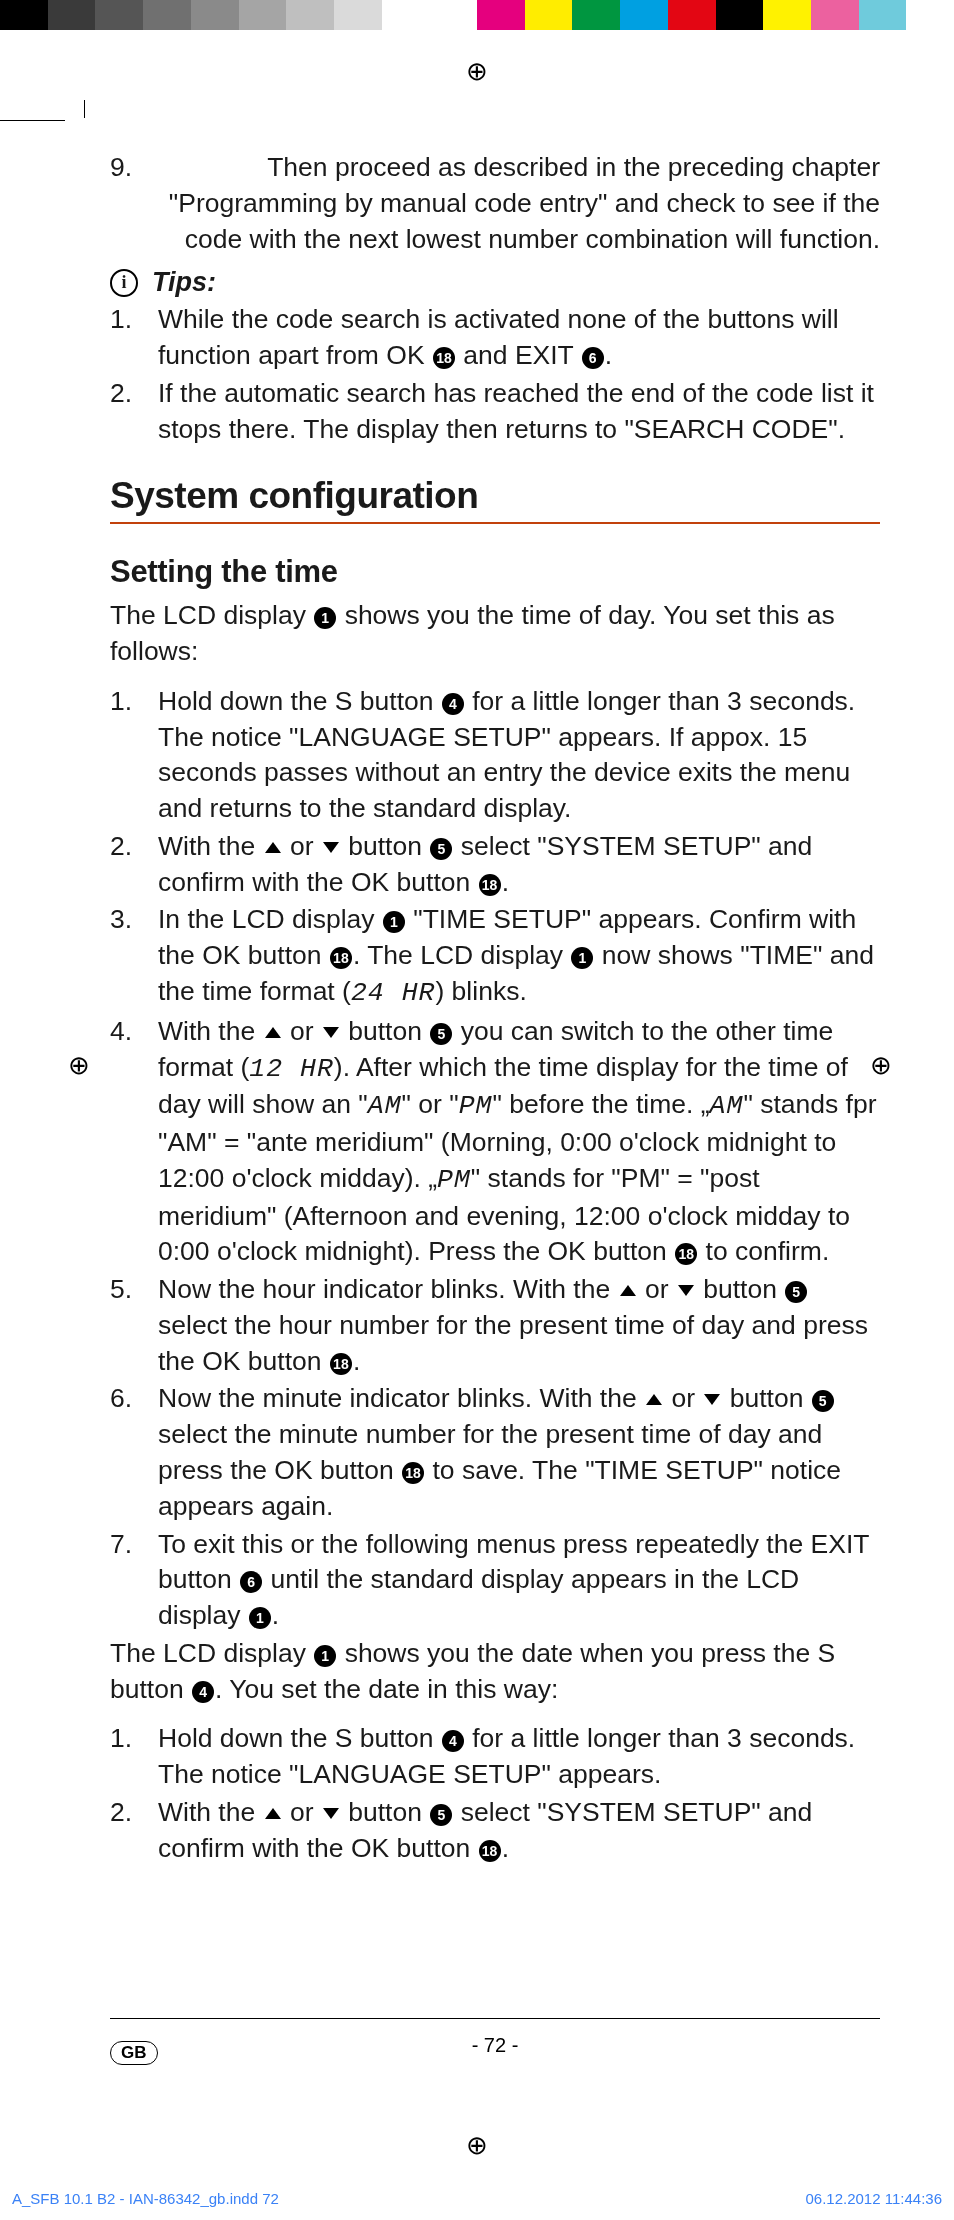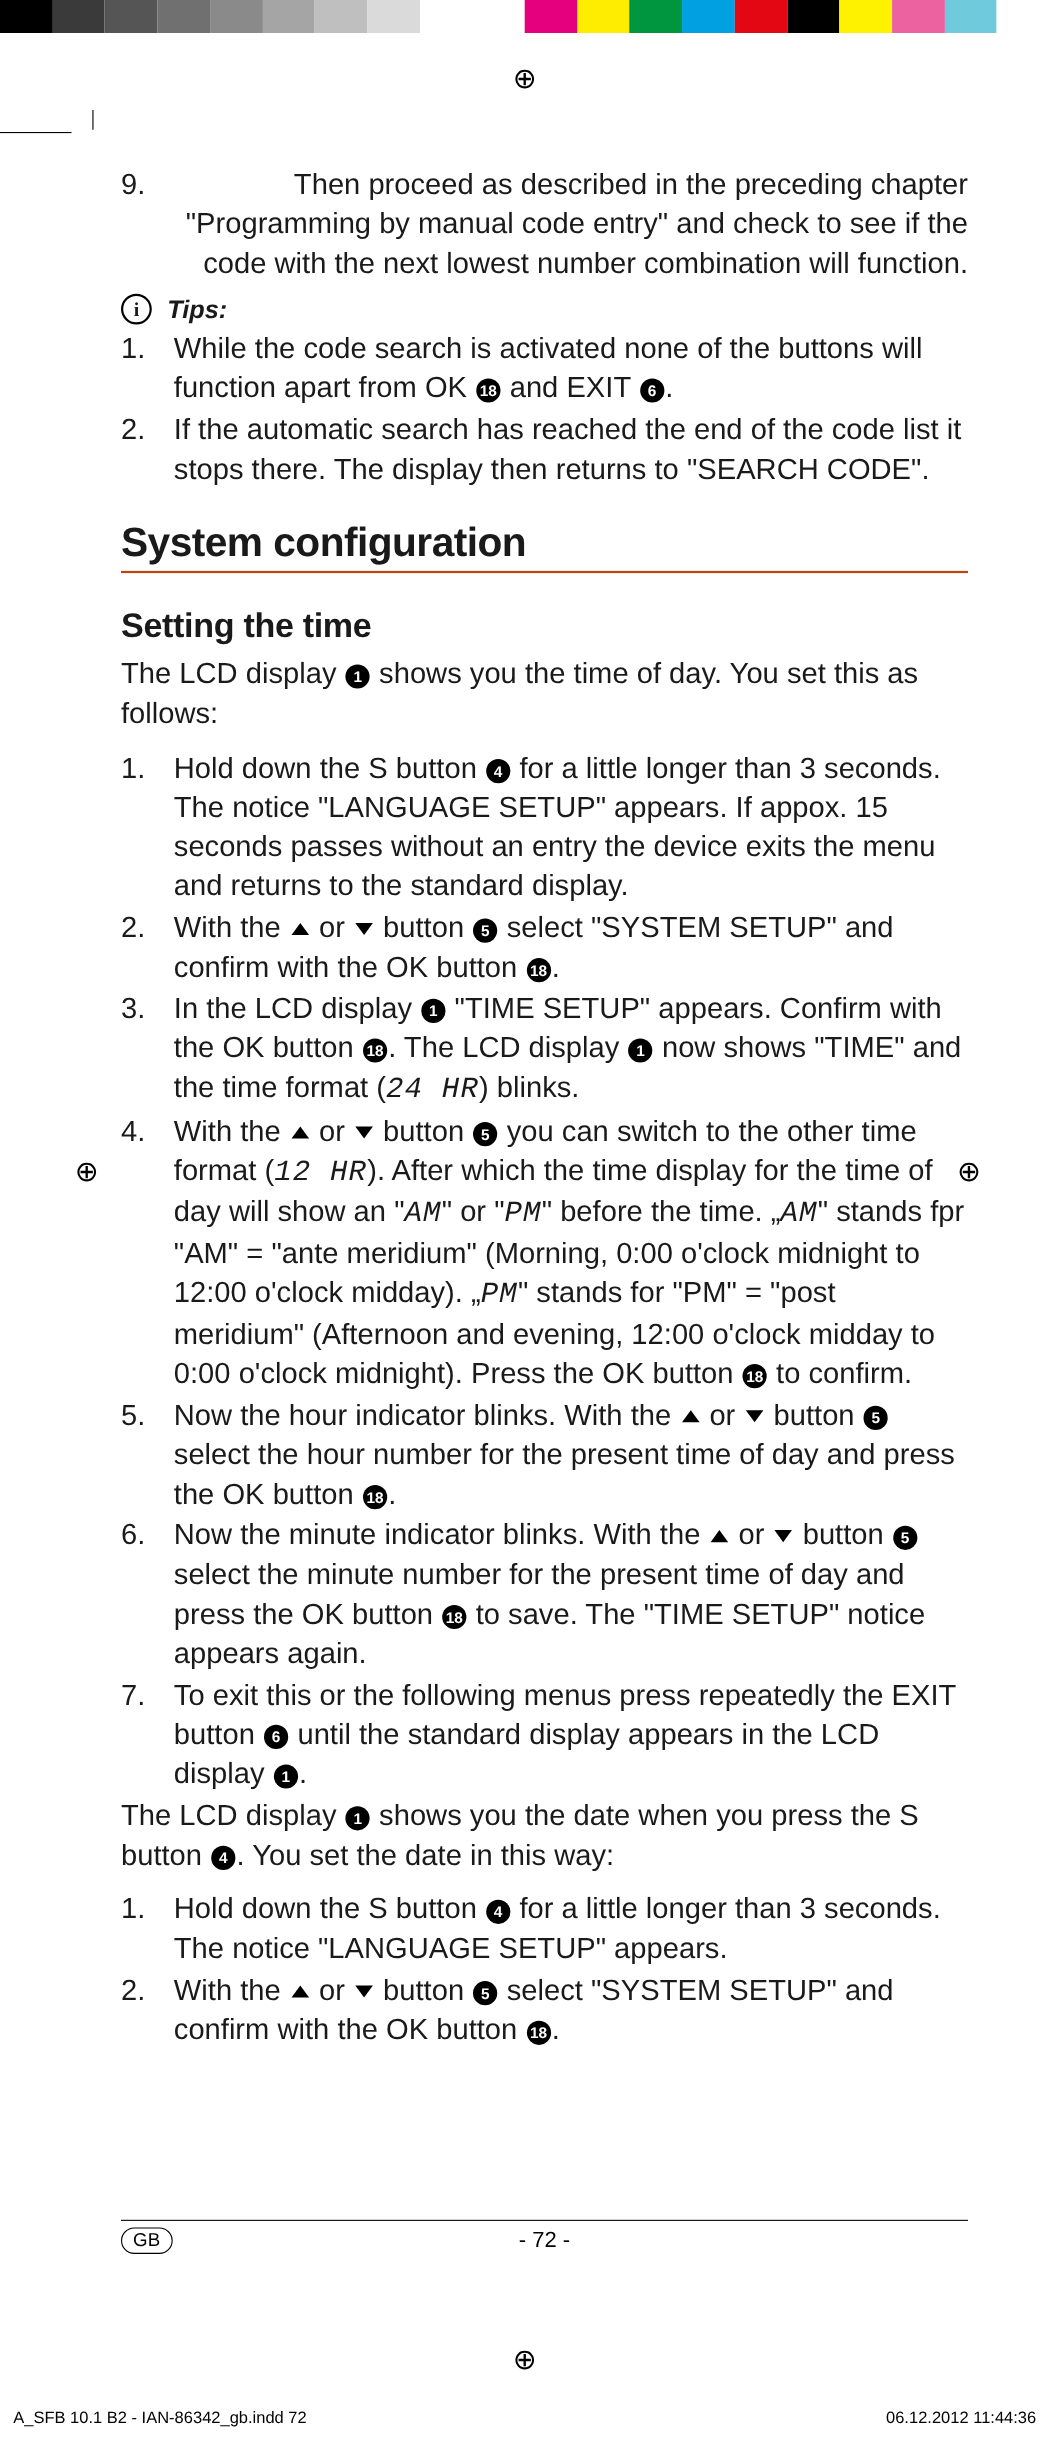--- a/index.html
+++ b/index.html
@@ -55,21 +55,21 @@
     display: inline-flex;
     align-items: center; justify-content: center;
     font-weight: 700;
     font-size: 18px;
     font-family: Georgia, serif;
     margin-right: 14px;
   }
   .tips-head .label {
     font-weight: 700;
     font-style: italic;
-    font-size: 23px;
+    font-size: 27px;
   }
   .tips-list { }
   .tips-list .li { display: flex; font-size: 26.5px; line-height: 1.35; margin-bottom: 2px; }
   .tips-list .li .num { width: 48px; flex: 0 0 48px; }
   .tips-list .li .txt { flex: 1; }
   h1.section {
     font-size: 37px;
     font-weight: 800;
     letter-spacing: -0.5px;
     margin-top: 28px;
@@ -131,38 +131,39 @@
     border-top: 1px solid #000;
     padding-top: 6px;
     display: flex;
     align-items: center;
     font-size: 20px;
   }
   .footer .badge {
     border: 1.5px solid #000;
     border-radius: 14px;
     padding: 1px 10px;
-    font-weight: 400;
+    font-weight: 700;
     font-size: 17px;
+    margin-top: 16px;
   }
   .footer .pgnum {
     position: absolute;
     left: 50%;
     transform: translateX(-50%);
     font-size: 20px;
   }
   .slug {
     position: absolute;
     top: 2190px;
     left: 0;
     width: 954px;
     display: flex;
     justify-content: space-between;
     font-size: 15px;
-    color: #000000;
+    color: #3b82f6;
     padding: 0 12px;
   }
   .trimline {
     position: absolute;
     background: #000;
   }
   .trimline.t1 { top: 120px; left: 0; width: 65px; height: 1px; }
   .trimline.t2 { top: 100px; left: 84px; width: 1px; height: 18px; }
 </style>
 </head>

